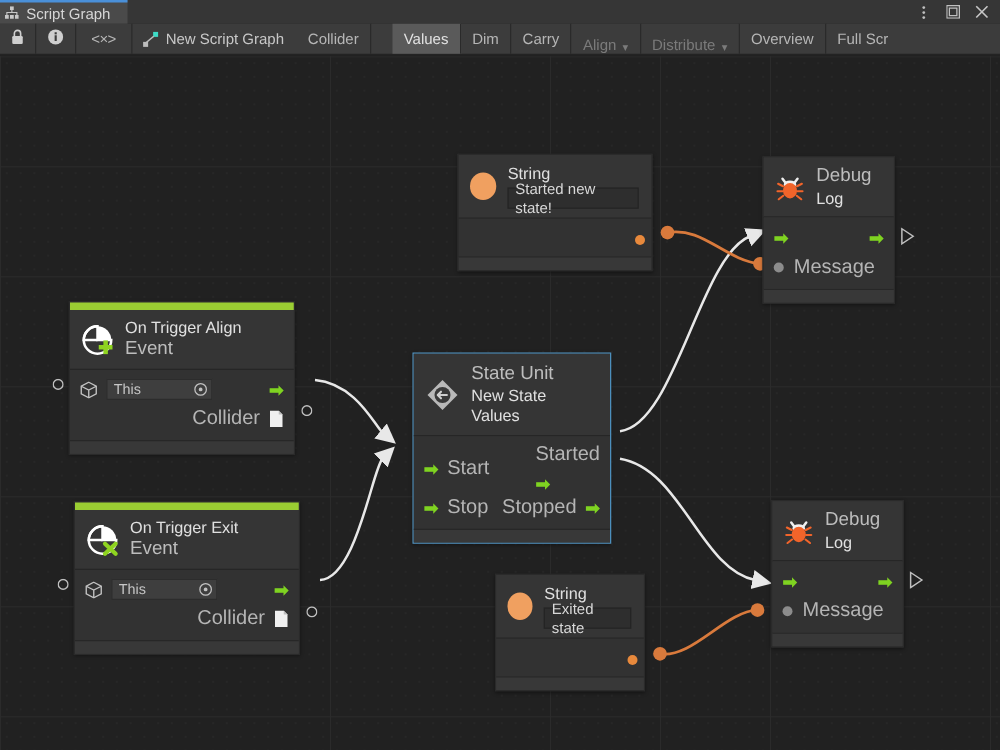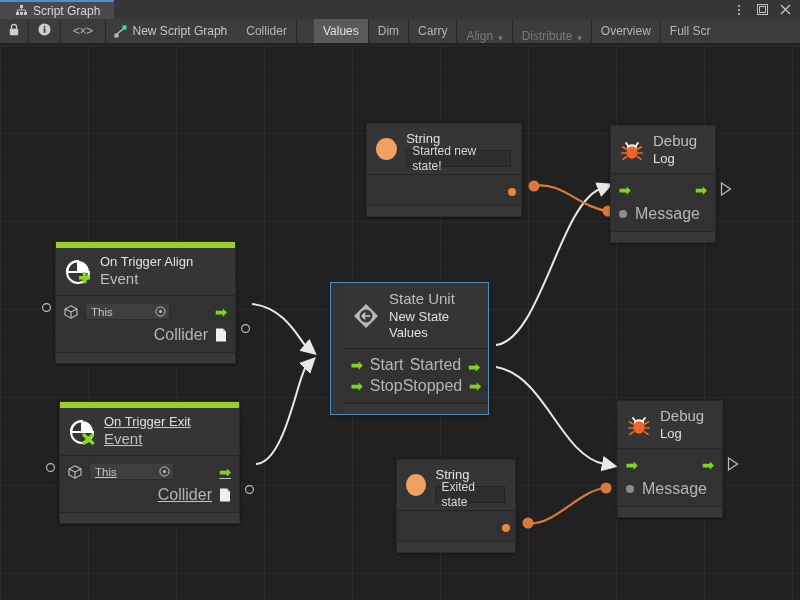--- a/index.html
+++ b/index.html
@@ -13,21 +13,21 @@
   }
 
   
   #tabbar{
     position:absolute; left:0; top:0; width:800px; height:19px;
     background:#363636;
     display:flex; align-items:flex-end;
   }
   .tab{
     position:relative;
-    height:19px; padding:0 14px 0 16px;
+    height:19px; padding:0 14px 0 4px;
     background:#4a4a4a;
     display:flex; align-items:center; gap:6px;
     color:#d2d2d2; font-size:12px;
     border-top:2px solid #4a90d9;
   }
   .tab .tab-label{ color:#d6d6d6; }
   .wincontrols{
     margin-left:auto; display:flex; align-items:center; gap:11px;
     padding-right:9px; height:19px;
   }
@@ -73,21 +73,21 @@
   }
   #edges{ position:absolute; left:0; top:0; width:800px; height:555px; }
 
   
   .node{
     position:absolute;
     background:#333333;
     border:1px solid #2a2a2a;
     box-shadow:0 1px 3px rgba(0,0,0,.45);
   }
-  .node.selected{ border:1px solid #4c8fbd;padding-left:12px; }
+  .node.selected{ border:1px solid #4c8fbd; }
   .node-accent{ height:6px; background:#9acd32; }
   .node-head{
     display:flex; align-items:center; gap:9px;
     padding:7px 10px 7px 9px;
     border-bottom:1px solid #262626;
     background:#3a3a3a;
   }
   .node-head.flat{ background:#353535; }
   .head-text{ display:flex; flex-direction:column; line-height:1.25; }
   .head-small{ font-size:15px; color:#bdbdbd; }
@@ -364,40 +364,40 @@
         <span class="head-small">State Unit</span>
         <span class="head-big">New State Values</span>
       </div>
     </div>
     <div class="node-body">
       <div class="row space">
         <span style="display:flex;align-items:center;gap:7px;">
           <span class="arrow-green">➡</span>
           <span class="label">Start</span>
         </span>
-        <span style="display:flex;align-items:flex-end;gap:7px;">
+        <span style="display:flex;align-items:flex-start;gap:7px;flex-direction:column;">
           <span class="label">Started</span>
           <span class="arrow-green">➡</span>
         </span>
       </div>
       <div class="row space" style="margin-top:2px;">
         <span style="display:flex;align-items:center;gap:7px;">
           <span class="arrow-green">➡</span>
           <span class="label">Stop</span>
         </span>
         <span style="display:flex;align-items:center;gap:7px;">
           <span class="label">Stopped</span>
           <span class="arrow-green">➡</span>
         </span>
       </div>
     </div>
     <div class="node-foot"></div>
   </div>
 
-  <div class="node" style="left:59px; top:356px; width:181px;text-decoration:underline;">
+  <div class="node" style="left:59px; top:356px; width:181px;">
     <div class="node-accent"></div>
     <div class="node-head flat" style="padding:6px 9px;">
       <span style="display:inline-flex;">
         <svg width="26" height="26" viewBox="0 0 26 26">
           <path d="M13 13 L13 2 A11 11 0 0 1 24 13 Z" fill="#ffffff"></path>
           <path d="M13 2 A11 11 0 1 0 24 13 L13 13 Z" fill="none" stroke="#ffffff" stroke-width="2"></path>
           <path d="M13 13 L2 13 A11 11 0 0 1 13 2" fill="none" stroke="#ffffff" stroke-width="2"></path>
           <path d="M15 16 L23.5 24 M23.5 16 L15 24" stroke="#8fd420" stroke-width="3.4" stroke-linecap="round"></path>
         </svg>
       </span>

